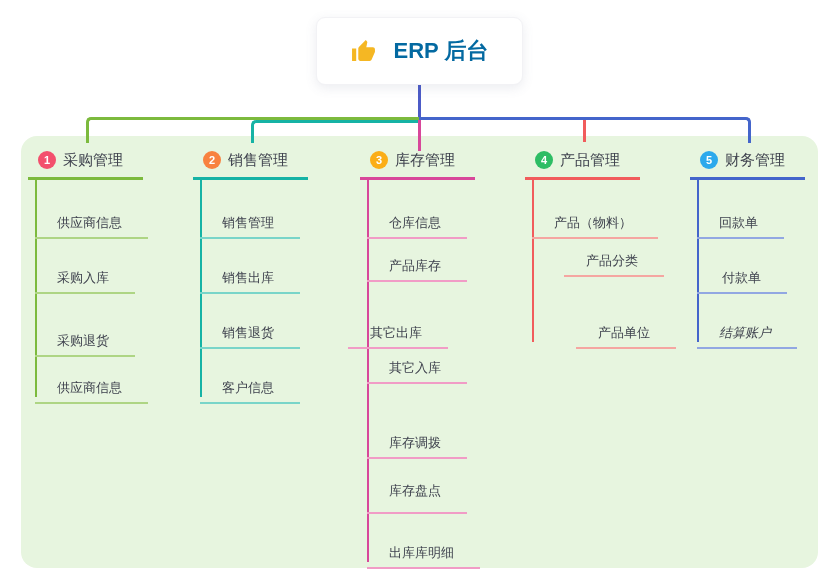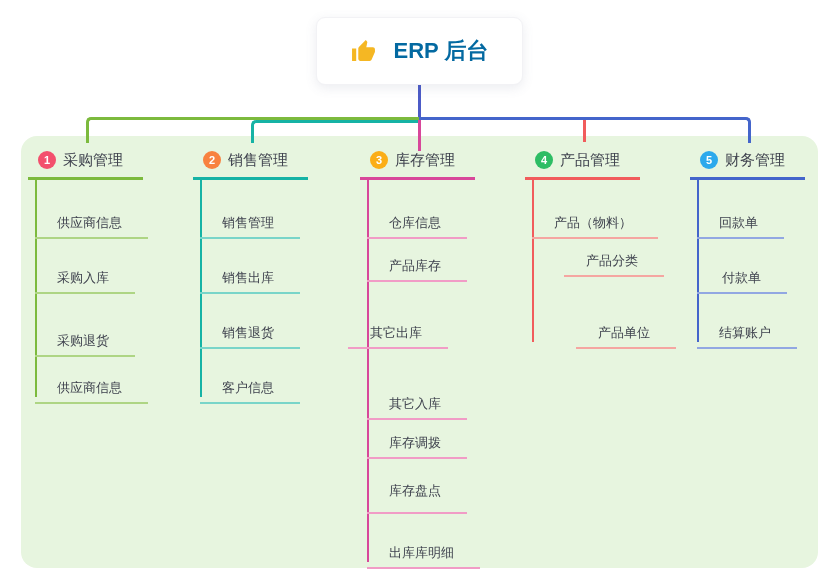--- a/index.html
+++ b/index.html
@@ -114,21 +114,21 @@
       <div class="spine" style="left: 367px; top: 180px; height: 382px; background: rgb(216, 71, 154);"></div>
       <div class="child" style="left: 367px; top: 201px; border-bottom-color: rgb(241, 156, 198);">
         <div>仓库信息</div>
       </div>
       <div class="child" style="left: 367px; top: 244px; border-bottom-color: rgb(241, 156, 198); justify-content: center;">
         <div>产品库存</div>
       </div>
       <div class="child" style="left: 348px; top: 311px; border-bottom-color: rgb(241, 156, 198);">
         <div>其它出库</div>
       </div>
-      <div class="child" style="left: 367px; top: 382px; border-bottom-color: rgb(241, 156, 198);">
+      <div class="child" style="left: 367px; top: 346px; border-bottom-color: rgb(241, 156, 198);">
         <div>其它入库</div>
       </div>
       <div class="child" style="left: 367px; top: 421px; border-bottom-color: rgb(241, 156, 198); justify-content: center;">
         <div>库存调拨</div>
       </div>
       <div class="child" style="left: 367px; top: 476px; border-bottom-color: rgb(241, 156, 198); align-items: center;">
         <div>库存盘点</div>
       </div>
       <div class="child" style="left: 367px; top: 531px; border-bottom-color: rgb(241, 156, 198);">
         <div>出库库明细</div>
@@ -151,18 +151,18 @@
         <div class="badge" style="background: rgb(44, 169, 236);">5</div>
         <div>财务管理</div>
       </div>
       <div class="spine" style="left: 697px; top: 180px; height: 162px; background: rgb(68, 101, 203);"></div>
       <div class="child" style="left: 697px; top: 201px; border-bottom-color: rgb(146, 167, 226);">
         <div>回款单</div>
       </div>
       <div class="child" style="left: 697px; top: 256px; border-bottom-color: rgb(146, 167, 226); padding-left: 25px;">
         <div>付款单</div>
       </div>
-      <div class="child" style="left: 697px; top: 311px; border-bottom-color: rgb(146, 167, 226);">
+      <div class="child" style="left: 697px; top: 311px; border-bottom-color: rgb(146, 167, 226); font-style: italic;">
         <div>结算账户</div>
       </div>
     </div>
 
 </div>
 
 </body></html>

